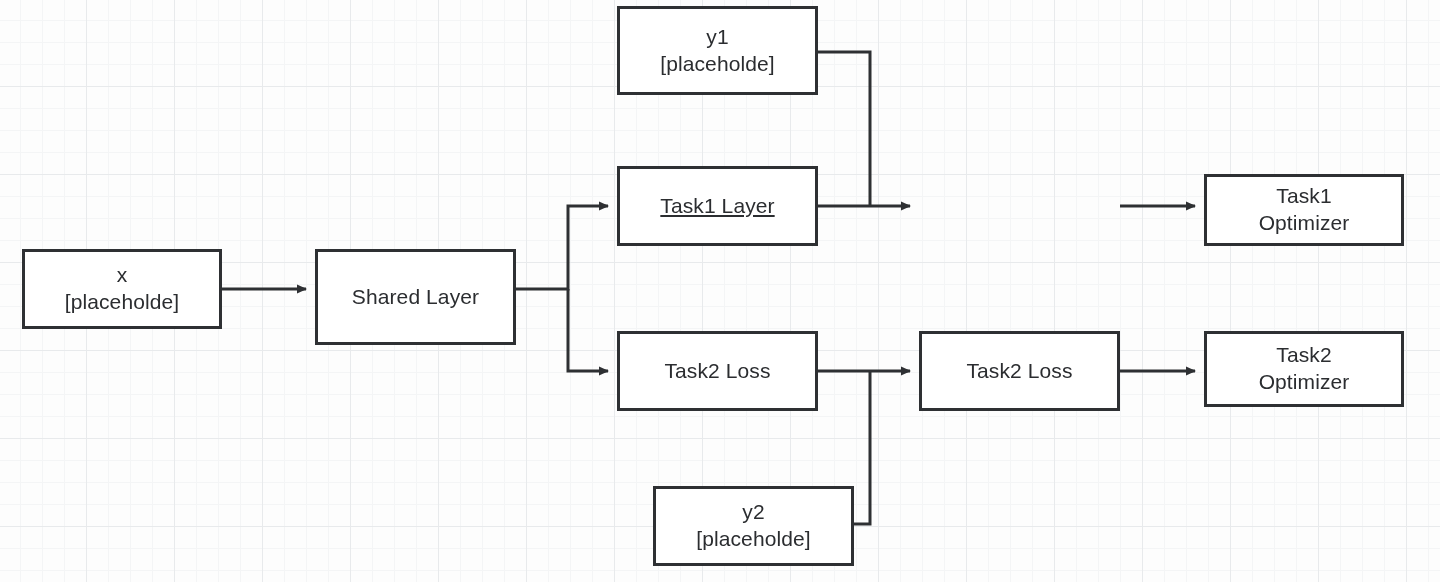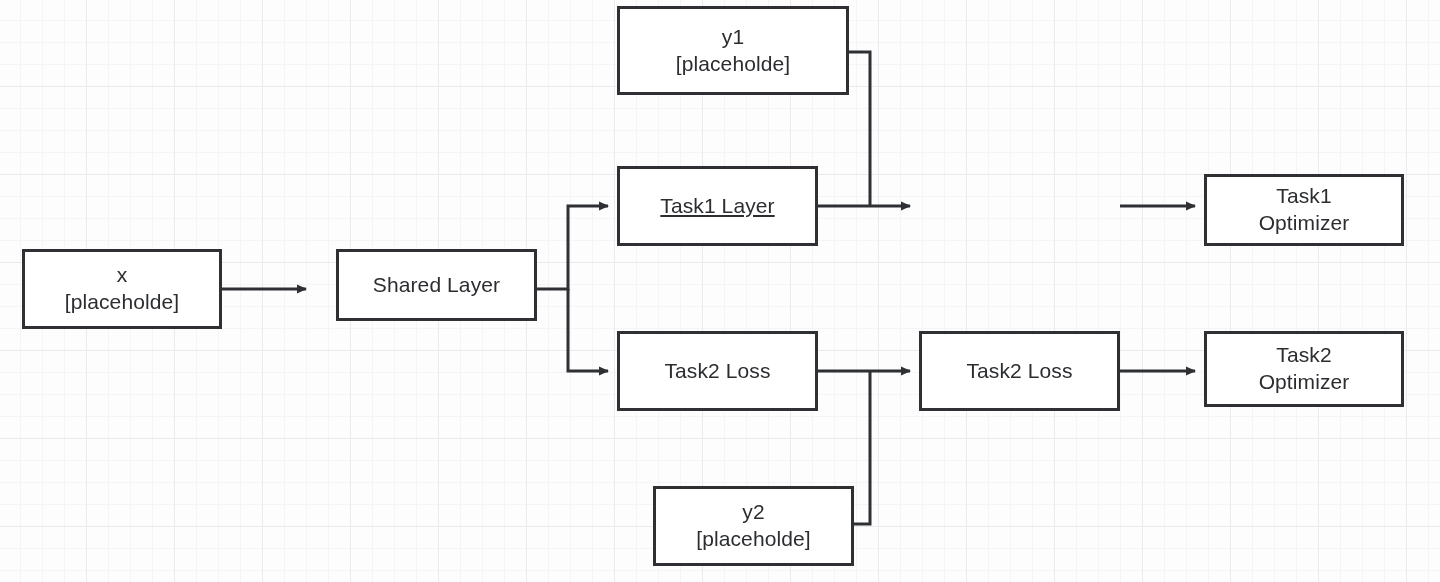--- a/index.html
+++ b/index.html
@@ -101,22 +101,22 @@
       <path d="M818,524 L870,524 L870,371" stroke="#2e3033" stroke-width="3" fill="none" stroke-linejoin="miter"></path>
     </g>
 
     <g>
       <path d="M1120,371 L1195,371" stroke="#2e3033" stroke-width="3" fill="none" marker-end="url(#ah)"></path>
     </g>
   </svg>
 
   <div class="node" style="left: 22px; top: 249px; width: 200px; height: 80px;">x
 [placeholde]</div>
-  <div class="node" style="left: 315px; top: 249px; width: 201px; height: 72px; margin-left: 21px;">Shared Layer</div>
-  <div class="node" style="left: 617px; top: 6px; width: 232px; height: 89px;">y1
+  <div class="node" style="left: 315px; top: 249px; width: 201px; height: 96px;">Shared Layer</div>
+  <div class="node" style="left: 617px; top: 6px; width: 201px; height: 89px;">y1
 [placeholde]</div>
   <div class="node" style="left: 617px; top: 166px; width: 201px; height: 80px; text-decoration: underline;">Task1 Layer</div>
   <div class="node" style="left: 1204px; top: 174px; width: 200px; height: 72px;">Task1
 Optimizer</div>
   <div class="node" style="left: 617px; top: 331px; width: 201px; height: 80px;">Task2 Loss</div>
   <div class="node" style="left: 919px; top: 331px; width: 201px; height: 80px;">Task2 Loss</div>
   <div class="node" style="left: 1204px; top: 331px; width: 200px; height: 76px;">Task2
 Optimizer</div>
   <div class="node" style="left: 617px; top: 486px; width: 201px; height: 80px; margin-left: 36px;">y2
 [placeholde]</div>

